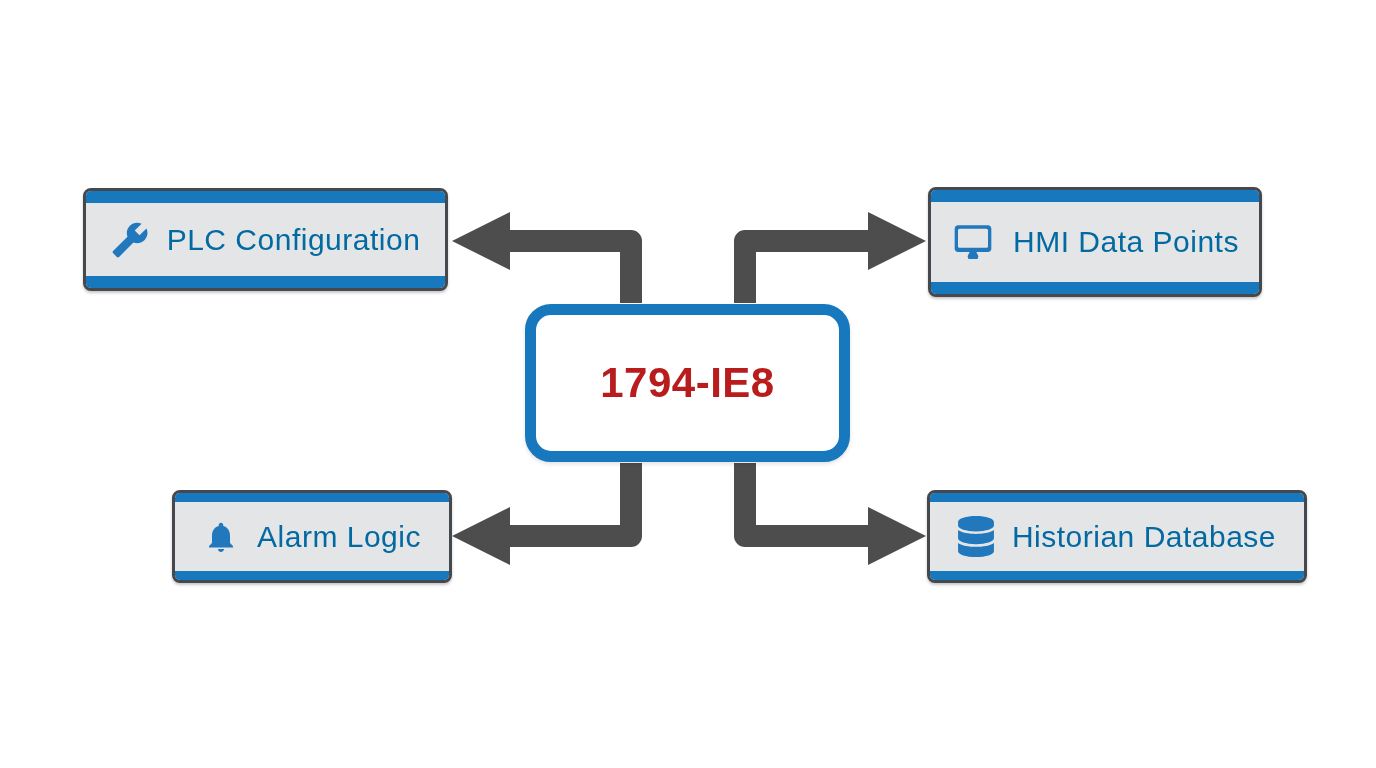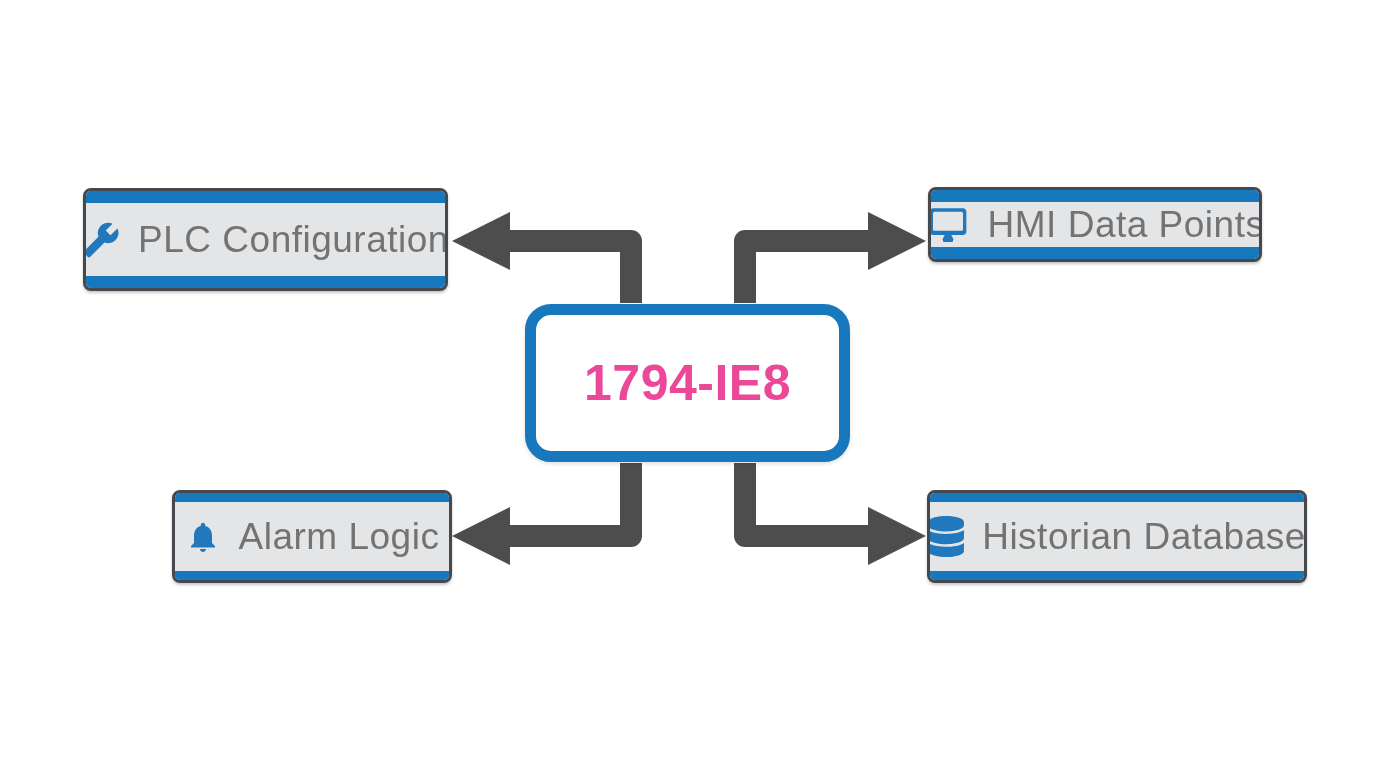--- a/index.html
+++ b/index.html
@@ -37,51 +37,51 @@
   .strip-top { top: 0; }
   .strip-bottom { bottom: 0; }
   .node-tl .strip, .node-tr .strip { height: 12px; }
   .node-bl .strip, .node-br .strip { height: 9px; }
   .node-content {
     display: flex;
     align-items: center;
     gap: 18px;
   }
   .node-label {
-    font-size: 37px;
+    font-size: 30px;
     font-weight: 500;
-    color: #737373;
+    color: #0369a1;
     letter-spacing: 0.5px;
     white-space: nowrap;
   }
   .node-icon { display: flex; align-items: center; }
   .node-tl { left: 83px;  top: 188px; width: 365px; height: 103px; }
-  .node-tr { left: 928px; top: 187px; width: 334px; height: 75px; }
+  .node-tr { left: 928px; top: 187px; width: 334px; height: 110px; }
   .node-bl { left: 172px; top: 490px; width: 280px; height: 93px; }
   .node-br { left: 927px; top: 490px; width: 380px; height: 93px; }
   .center-node {
     position: absolute;
     z-index: 2;
     left: 525px; top: 304px;
     width: 325px; height: 158px;
     box-sizing: border-box;
     background: #ffffff;
     border: 11px solid #1878be;
     border-radius: 26px;
     display: flex;
     flex-direction: column;
     align-items: center;
     justify-content: center;
     box-shadow: 0 2px 4px rgba(0,0,0,0.12);
   }
   .center-line {
-    font-size: 50px;
+    font-size: 42px;
     line-height: 1.1;
     font-weight: 600;
-    color: #ec4899;
+    color: #b91c1c;
     letter-spacing: 0.5px;
     white-space: nowrap;
   }
   .mirror-x { transform: scaleX(-1); }
 </style>
 </head>
 <body>
 
 <div class="canvas">
 

